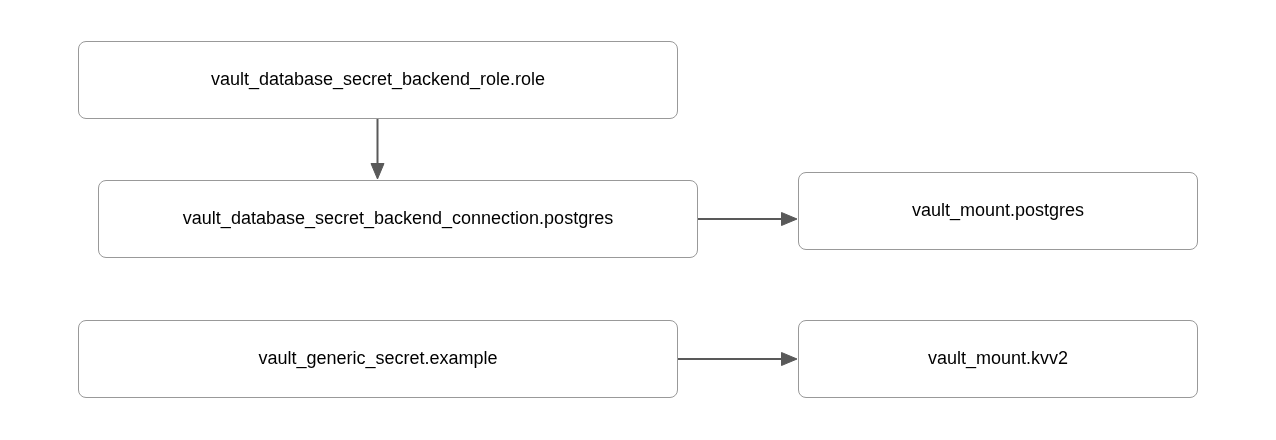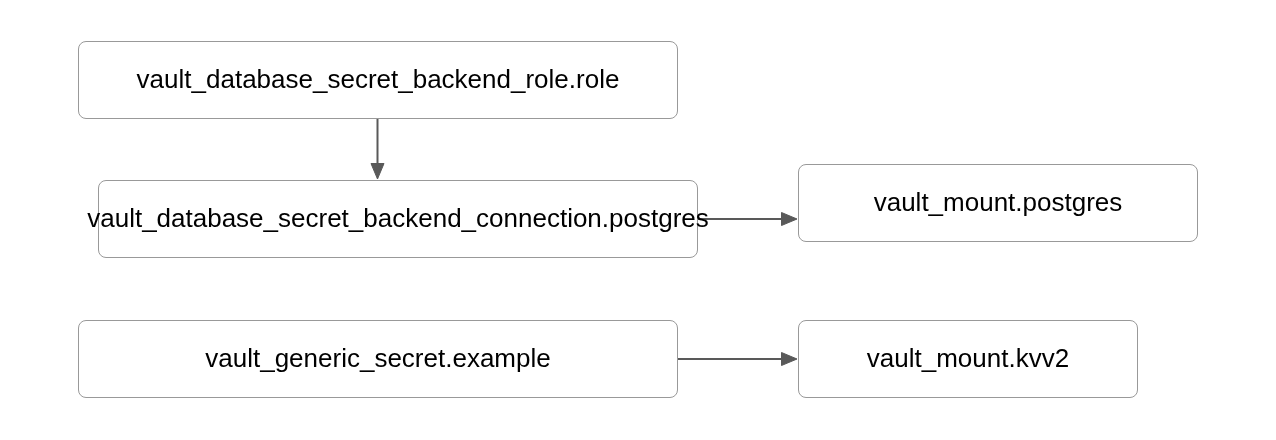--- a/index.html
+++ b/index.html
@@ -39,30 +39,30 @@
     background: var(--node-fill, #ffffff);
     border: 1px solid var(--node-border, #999999);
     border-radius: 8px;
     display: flex;
     align-items: center;
     justify-content: center;
     text-align: center;
   }
   .node-label {
     color: var(--text, #000000);
-    font-size: 26px;
+    font-size: 18px;
     line-height: 1.2;
     white-space: nowrap;
   }
   
   #node-0 { left: 78px;  top: 41px;  width: 600px; height: 78px; }
   #node-1 { left: 78px;  top: 180px; width: 600px; height: 78px; margin-left: 20px; }
-  #node-2 { left: 798px; top: 164px; width: 400px; height: 78px; }
+  #node-2 { left: 798px; top: 172px; width: 400px; height: 78px; }
   #node-3 { left: 78px;  top: 320px; width: 600px; height: 78px; }
-  #node-4 { left: 798px; top: 320px; width: 340px; height: 78px; justify-content: center; }
+  #node-4 { left: 798px; top: 320px; width: 400px; height: 78px; justify-content: center; }
 </style>
 </head>
 <body>
 
 <div class="canvas">
 
   <svg class="edges-layer" viewBox="0 0 1276 440" xmlns="http://www.w3.org/2000/svg">
     <g>
       <line class="edge-line" x1="377.5" y1="119" x2="377.5" y2="164"></line>
       <polygon class="arrowhead" points="377.5,179 371,163.5 384,163.5"></polygon>

